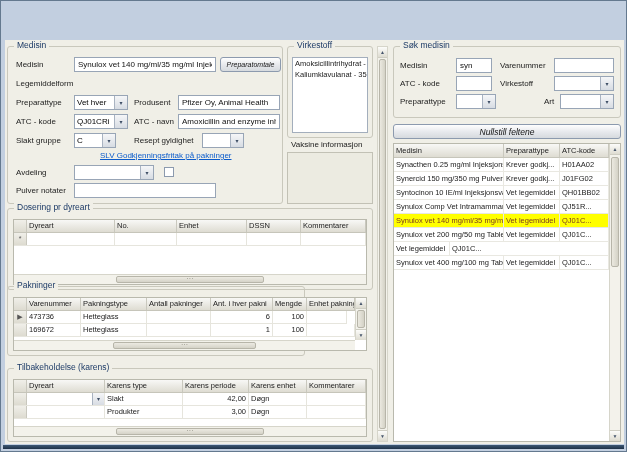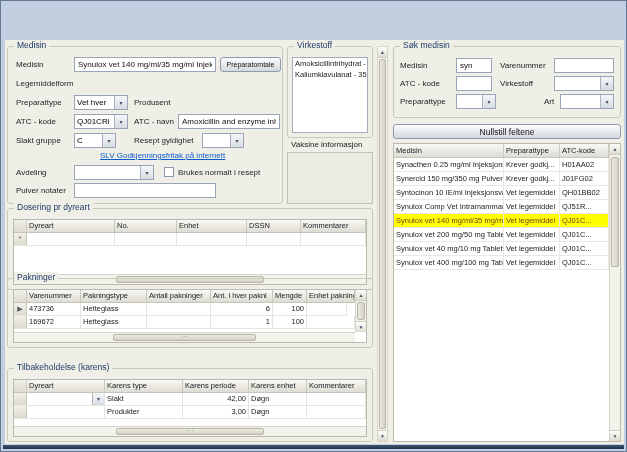--- a/index.html
+++ b/index.html
@@ -30,21 +30,21 @@
   .label { position:absolute; font-size:8px; color:#1c1c1c; line-height:15px; white-space:nowrap; }
   .field { position:absolute; height:15px; border:1px solid #98a5b6; background:#fff;
            font-size:8px; padding:0 3px; color:#111; font-family:"Liberation Sans",sans-serif; }
   input.field { outline:none; }
   .combo { position:absolute; height:15px; border:1px solid #98a5b6; background:#fff; display:flex; overflow:hidden; }
   .combo-text { flex:1; font-size:8px; line-height:13px; padding:0 2px; overflow:hidden; white-space:nowrap; }
   .combo-btn { width:13px; background:linear-gradient(#f5f6f8,#d7dce3); border-left:1px solid #a9b3c1;
                display:flex; align-items:center; justify-content:center; font-size:6px; color:#3f4f66; cursor:pointer; }
   .btn { position:absolute; border:1px solid #8c9aae; border-radius:3px; color:#141414;
          background:linear-gradient(#fefefe,#e6e8ec 55%,#d6dade); display:flex; align-items:center;
-         justify-content:center; cursor:pointer; font-family:"Liberation Sans",sans-serif; }
+         justify-content:center; cursor:pointer; font-family:"Liberation Sans",sans-serif;font-style:italic; }
   .link { position:absolute; font-size:8px; text-decoration:underline; white-space:nowrap; cursor:pointer; }
   .checkbox { position:absolute; width:10px; height:10px; background:#fff; border:1px solid #8c9aae; }
   .listbox { position:absolute; background:#fff; border:1px solid #a3aebc; overflow:hidden; }
   .list-item { font-size:7.5px; padding:1px 2px; white-space:nowrap; overflow:hidden; color:#222; }
   .sunken { position:absolute; background:#ecebe1; border:1px solid #c2c1b5; }
   
   .grid { position:absolute; background:#fff; border:1px solid #b9b9ad; overflow:hidden; }
   .grid-header { display:flex; height:13px; background:linear-gradient(#f8f8f6,#dedcd2);
                  border-bottom:1px solid #c6c5ba; }
   .gh-cell { font-size:7.5px; line-height:12px; padding:0 2px; border-right:1px solid #c9c8be;
@@ -97,20 +97,21 @@
       <span class="label" style="left:8px;top:29px">Legemiddelform</span>
 
       <span class="label" style="left:8px;top:48px">Preparattype</span>
       <div class="combo" style="left:66px;top:48px;width:54px">
         <div class="combo-text">Vet hver</div>
         <div class="combo-btn">
             <span>▾</span>
           </div>
       </div>
       <span class="label" style="left:126px;top:48px">Produsent</span>
+      <input class="field" style="left: 170px; top: 48px; width: 102px;" value="Pfizer Oy, Animal Health">
 
       <span class="label" style="left:8px;top:67px">ATC - kode</span>
       <div class="combo" style="left:66px;top:67px;width:54px">
         <div class="combo-text">QJ01CRi</div>
         <div class="combo-btn">
             <span>▾</span>
           </div>
       </div>
       <span class="label" style="left:126px;top:67px">ATC - navn</span>
       <input class="field" style="left: 170px; top: 67px; width: 102px;" value="Amoxicillin and enzyme inhibit">
@@ -123,31 +124,30 @@
           </div>
       </div>
       <span class="label" style="left:126px;top:86px">Resept gyldighet</span>
       <div class="combo" style="left:194px;top:86px;width:42px">
         <div class="combo-text"></div>
         <div class="combo-btn">
             <span>▾</span>
           </div>
       </div>
 
-      <span class="link" style="left: 92px; top: 104px; color: rgb(11, 91, 203);">SLV Godkjenningsfritak  på internett</span>
+      <span class="link" style="left: 92px; top: 104px; color: rgb(11, 91, 203);">SLV Godkjenningsfritak  på pakninger</span>
 
       <span class="label" style="left:8px;top:118px">Avdeling</span>
       <div class="combo" style="left:66px;top:118px;width:80px">
         <div class="combo-text"></div>
         <div class="combo-btn">
             <span>▾</span>
           </div>
       </div>
       <div class="checkbox" style="left:156px;top:120px"></div>
-      <span class="label" style="left:170px;top:118px">Brukes normalt i resept</span>
 
       <span class="label" style="left:8px;top:136px">Pulver notater</span>
       <input class="field" style="left: 66px; top: 136px; width: 142px;" value="">
     </div>
 
     <div class="group" style="left:282px;top:6px;width:86px;height:92px">
       <span class="group-title">Virkestoff</span>
       <div class="listbox" style="left:4px;top:10px;width:76px;height:76px">
         <div class="list-item">Amoksicillintrihydrat - ...</div>
         <div class="list-item">Kaliumklavulanat - 35 ...</div>
@@ -185,21 +185,21 @@
           <div class="g-cell" style="width:70px"></div>
           <div class="g-cell" style="width:54px"></div>
           <div class="g-cell" style="flex:1"></div>
         </div>
         <div class="hscroll" style="left:0;right:0">
           <div class="hthumb">···</div>
         </div>
       </div>
     </div>
 
-    <div class="group" style="left:2px;top:238px;width:366px;height:70px">
+    <div class="group" style="left:2px;top:246px;width:298px;height:70px">
       <span class="group-title">Pakninger</span>
       <div class="grid" style="left:5px;top:10px;width:354px;height:54px">
         <div class="grid-header" style="margin-right:11px">
           <div class="gh-cell sel-cell" style="width:13px"></div>
           <div class="gh-cell" style="width:54px">Varenummer</div>
           <div class="gh-cell" style="width:66px">Pakningstype</div>
           <div class="gh-cell" style="width:64px">Antall pakninger</div>
           <div class="gh-cell" style="width:62px">Ant. i hver pakni</div>
           <div class="gh-cell" style="width:34px">Mengde</div>
           <div class="gh-cell" style="flex:1">Enhet pakning</div>
@@ -343,21 +343,20 @@
         <div class="g-cell" style="width: 110px; color: rgb(122, 59, 32);">Synulox vet 140 mg/ml/35 mg/ml In...</div>
         <div class="g-cell" style="width: 56px; color: rgb(122, 59, 32);">Vet legemiddel</div>
         <div class="g-cell" style="flex: 1 1 0%; color: rgb(122, 59, 32);">QJ01C...</div>
       </div>
       <div class="result-row" style="margin-right:11px">
         <div class="g-cell" style="width:110px">Synulox vet 200 mg/50 mg Tablett</div>
         <div class="g-cell" style="width:56px">Vet legemiddel</div>
         <div class="g-cell" style="flex:1">QJ01C...</div>
       </div>
       <div class="result-row" style="margin-right:11px">
-        <div class="g-cell" style="width:110px">Synulox vet 40 mg/10 mg Tablett</div>
         <div class="g-cell" style="width:56px">Vet legemiddel</div>
         <div class="g-cell" style="flex:1">QJ01C...</div>
       </div>
       <div class="result-row" style="margin-right:11px">
         <div class="g-cell" style="width:110px">Synulox vet 400 mg/100 mg Tablett</div>
         <div class="g-cell" style="width:56px">Vet legemiddel</div>
         <div class="g-cell" style="flex:1">QJ01C...</div>
       </div>
       <div class="vscroll" style="right:0;top:0;bottom:0;width:11px;left:auto;border:none;border-left:1px solid #d6d5ca">
         <div class="scroll-btn up">

